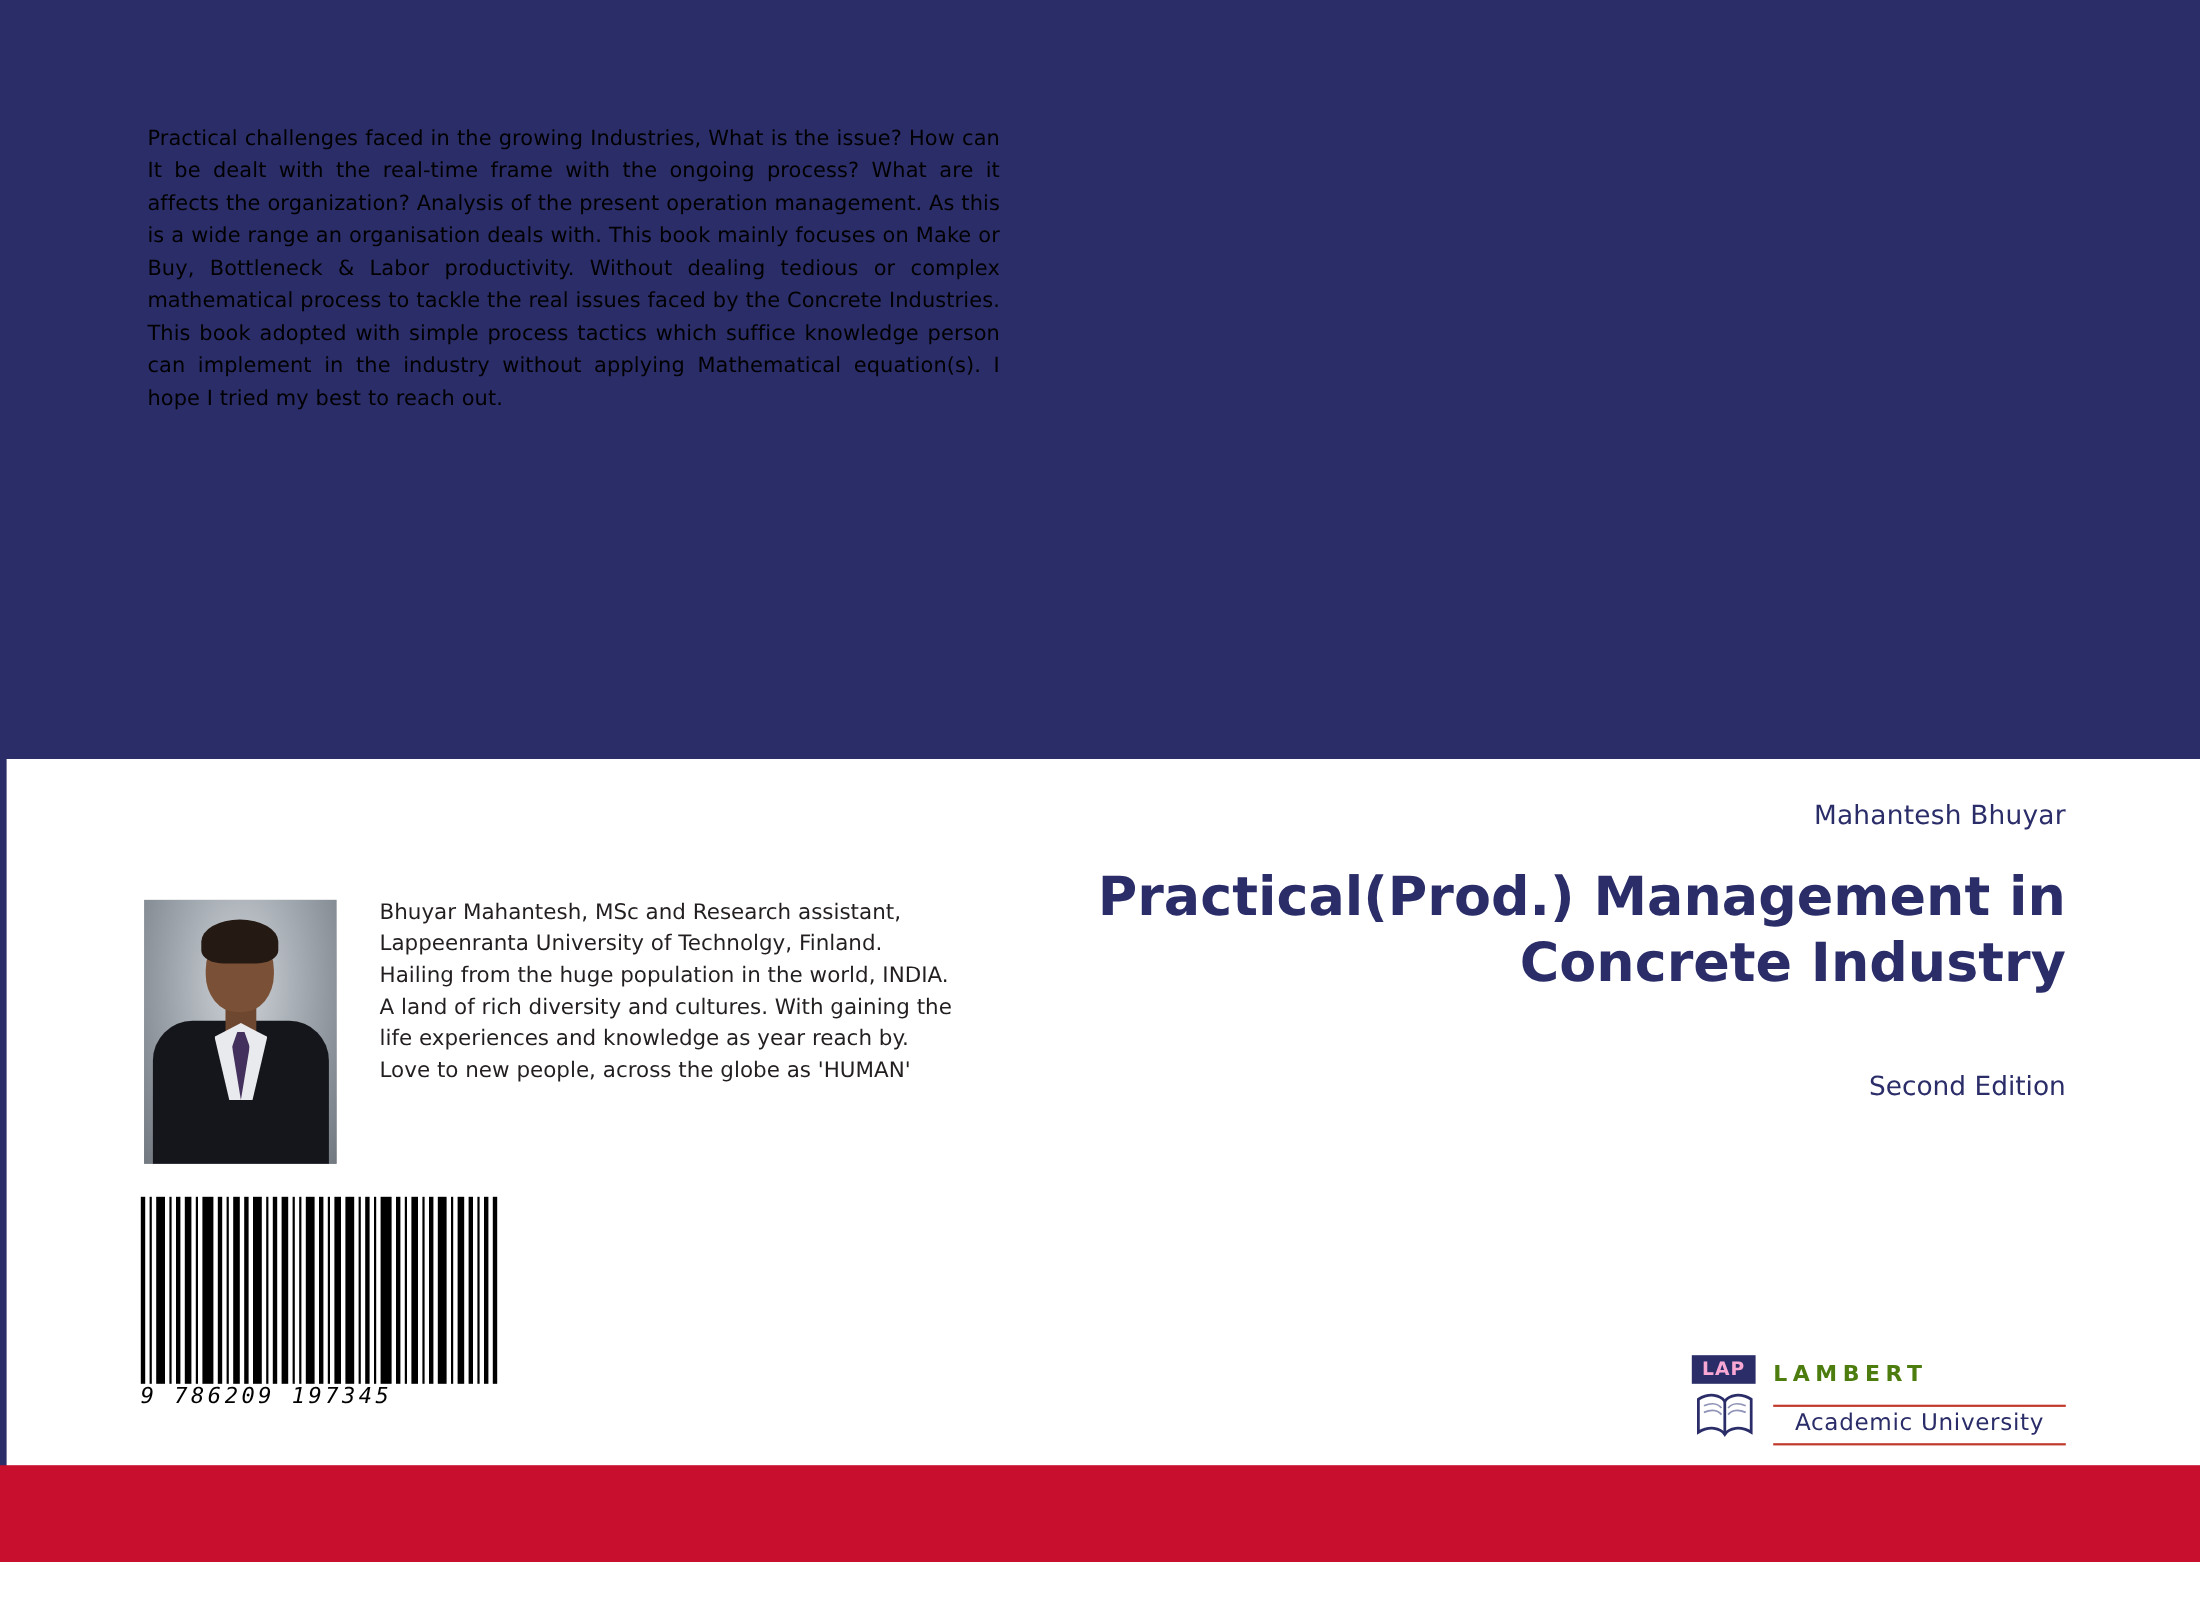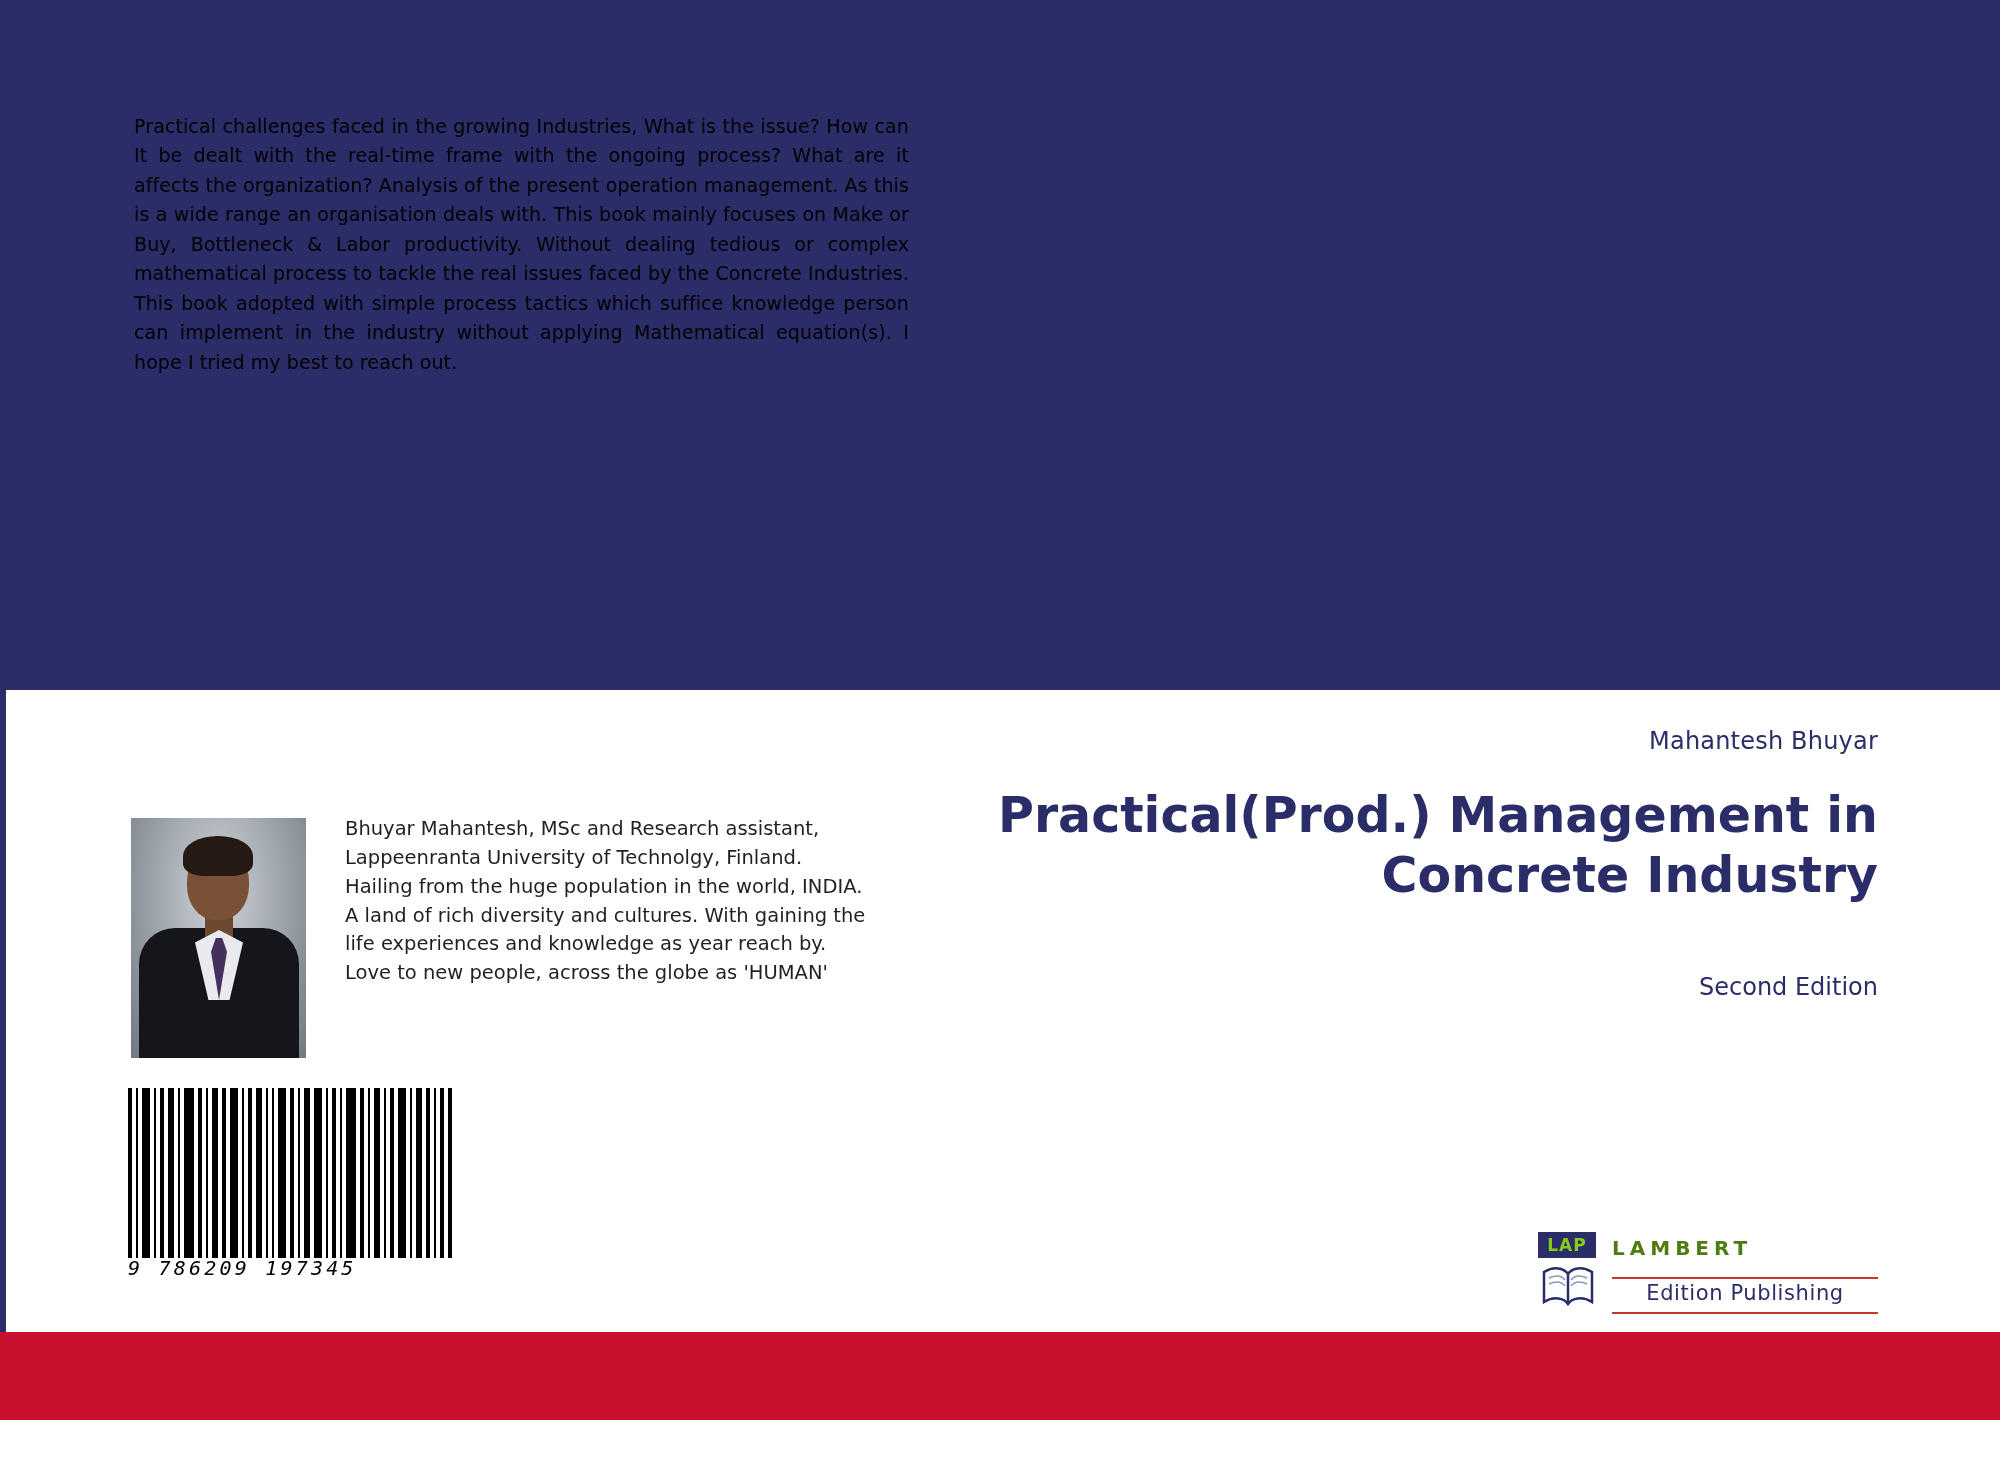--- a/index.html
+++ b/index.html
@@ -205,21 +205,21 @@
     width: 340px;
     height: 86px;
   }
   .pub-lap {
     position: absolute;
     left: 0;
     top: 0;
     width: 58px;
     height: 26px;
     background: #2b2d69;
-    color: #84cc16;
+    color: #f9a8d4;
     font-size: 17px;
     font-weight: bold;
     text-align: center;
     line-height: 26px;
     letter-spacing: 1px;
   }
   .pub-book {
     position: absolute;
     left: 2px;
     top: 28px;
@@ -361,20 +361,20 @@
         <path d="M4 12 C14 6, 24 8, 28 14 C32 8, 42 6, 52 12 L52 42 C42 36, 32 38, 28 44 C24 38, 14 36, 4 42 Z" fill="#ffffff" stroke="#2b2d69" stroke-width="2.5"></path>
         <path d="M28 14 L28 44" stroke="#2b2d69" stroke-width="2.5"></path>
         <path d="M9 18 C16 15, 22 16, 25 20" stroke="#8f94b8" stroke-width="1.6" fill="none"></path>
         <path d="M9 24 C16 21, 22 22, 25 26" stroke="#8f94b8" stroke-width="1.6" fill="none"></path>
         <path d="M31 20 C34 16, 40 15, 47 18" stroke="#8f94b8" stroke-width="1.6" fill="none"></path>
         <path d="M31 26 C34 22, 40 21, 47 24" stroke="#8f94b8" stroke-width="1.6" fill="none"></path>
       </svg>
     </div>
     <div class="pub-lambert">LAMBERT</div>
     <div class="pub-rule"></div>
-    <div class="pub-academic">Edition Publishing</div>
+    <div class="pub-academic">Academic University</div>
     <div class="pub-rule2"></div>
   </div>
 
   <div class="red-band"></div>
   <div class="bottom-white"></div>
 
 </div>
 
 </body></html>

